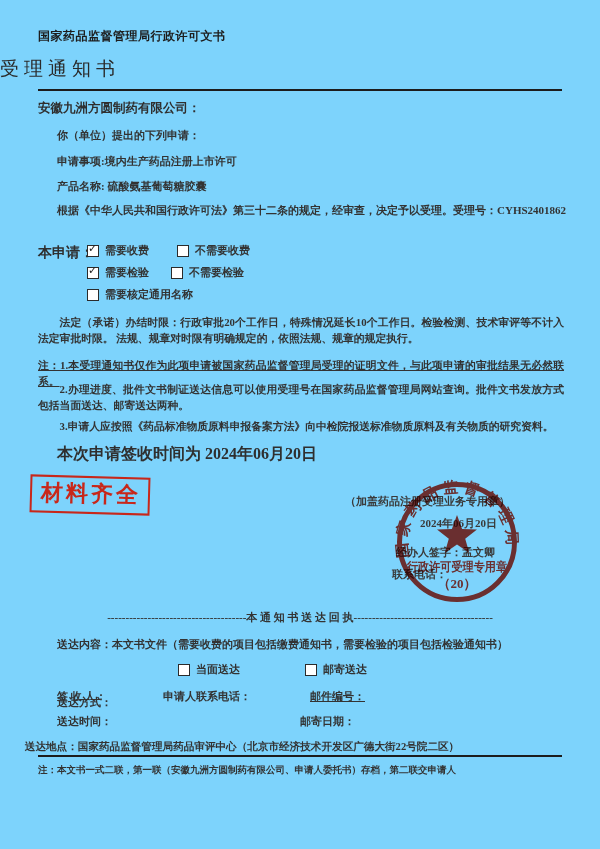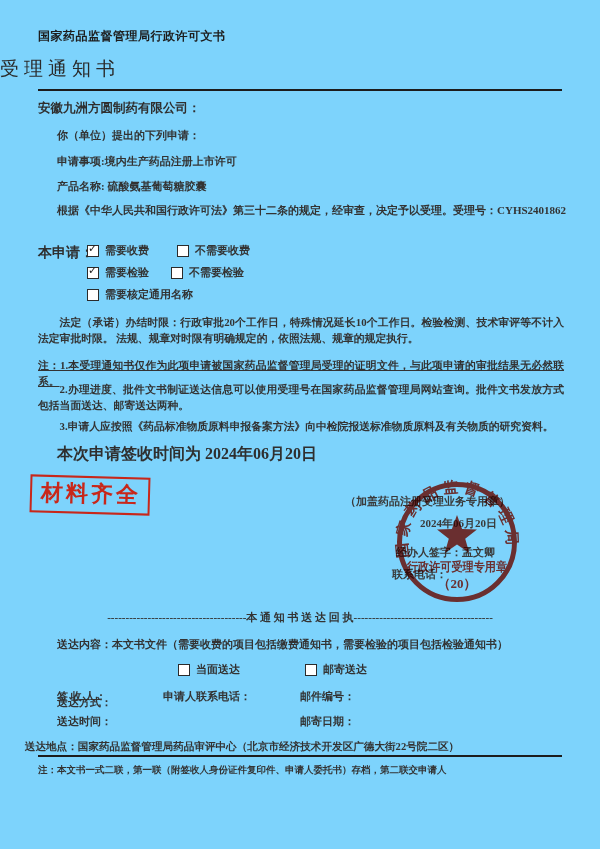--- a/index.html
+++ b/index.html
@@ -84,21 +84,21 @@
       font-family: "Liberation Sans", "DejaVu Sans", sans-serif; }
   .seal-svg .seal-num { fill: #d6281e; font-size: 13px; font-weight: 700; text-anchor: middle; }
   .divider { left: 0; top: 610px; width: 600px; text-align: center;
       font-size: 11px; font-weight: 600; color: #333; letter-spacing: 0px; white-space: nowrap; }
   .r-content { left: 57px; top: 637px; }
   .r-method-label { left: 57px; top: 695px; text-align: right; }
   .r-method1 { left: 178px; top: 662px; }
   .r-method2 { left: 305px; top: 662px; }
   .r-signer { left: 57px; top: 689px; }
   .r-phone { left: 163px; top: 689px; }
-  .r-mailno { left: 300px; top: 689px; }
+  .r-mailno { left: 310px; top: 689px; text-decoration: underline; }
   .r-time { left: 57px; top: 714px; }
   .r-maildate { left: 300px; top: 714px; }
   .r-location { left: 0px; top: 740px; width: 484px; text-align: center; font-size: 10.6px; }
   .footnote { left: 38px; top: 764px; font-size: 9.5px; font-weight: 600; color: #333; }
 </style>
 </head>
 <body>
 
 <div class="page">
 
@@ -178,15 +178,15 @@
   <div class="abs bline r-signer">签 收 人：</div>
   <div class="abs bline r-phone">申请人联系电话：</div>
   <div class="abs bline r-mailno">邮件编号：</div>
 
   <div class="abs bline r-time">送达时间：</div>
   <div class="abs bline r-maildate">邮寄日期：</div>
 
   <div class="abs bline r-location">送达地点：国家药品监督管理局药品审评中心（北京市经济技术开发区广德大街22号院二区）</div>
 
   <div class="abs rule rule-bottom"></div>
-  <div class="abs footnote">注：本文书一式二联，第一联（附签收人身份证件复印件、申请人委托书）存档，第二联交申请人</div>
+  <div class="abs footnote">注：本文书一式二联，第一联（安徽九洲方圆制药有限公司、申请人委托书）存档，第二联交申请人</div>
 
 </div>
 
 </body></html>

